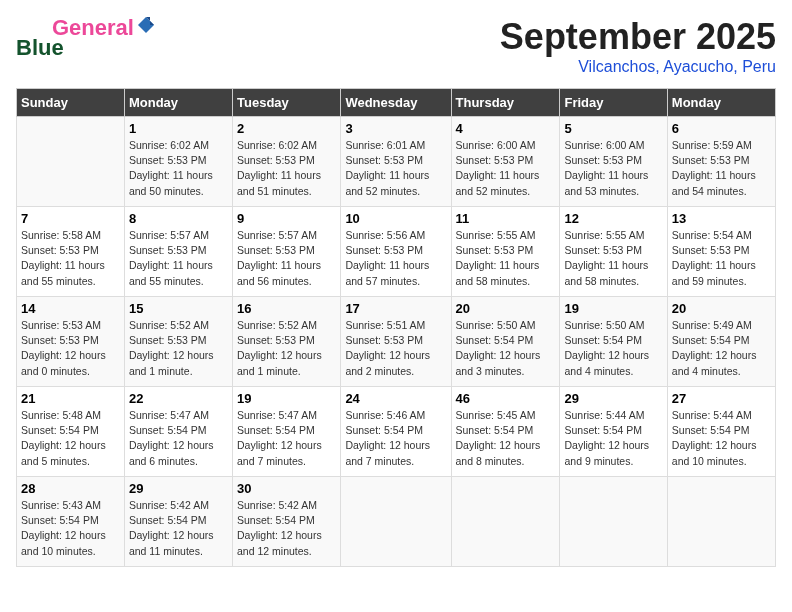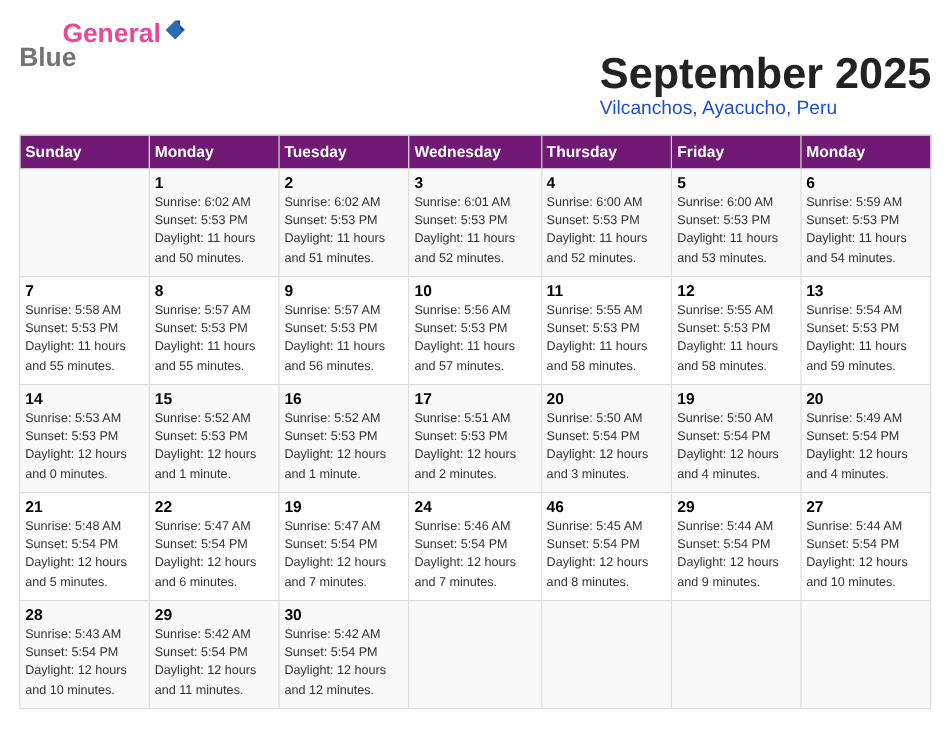--- a/index.html
+++ b/index.html
@@ -19,46 +19,46 @@
     .logo {
       display: flex;
       align-items: center;
     }
     .logo-text {
       font-size: 22px;
       font-weight: bold;
       line-height: 1.1;
     }
     .logo-general { color: #ec4899; margin-left: 36px; }
-    .logo-blue { color: #737373; }
+    .logo-blue { color: #14532d; }
     .logo-icon {
       width: 20px;
       height: 20px;
       margin-left: 2px;
       margin-top: -2px;
     }
     .title-block {
-      margin-top: 24px;
+      text-align: right;
     }
     .month-title {
       font-size: 36px;
       font-weight: bold;
       color: #222;
     }
     .subtitle {
       font-size: 16px;
       color: #1d4ed8;
     }
     table {
       width: 100%;
       border-collapse: collapse;
       font-size: 11px;
     }
     thead tr {
-      background-color: #701a75;
+      background-color: #404040;
       color: #fff;
       margin-left: 28px;
     }
     thead th {
       padding: 6px 4px;
       text-align: left;
       font-size: 13px;
       font-weight: bold;
       border: 1px solid #ccc;
     }

